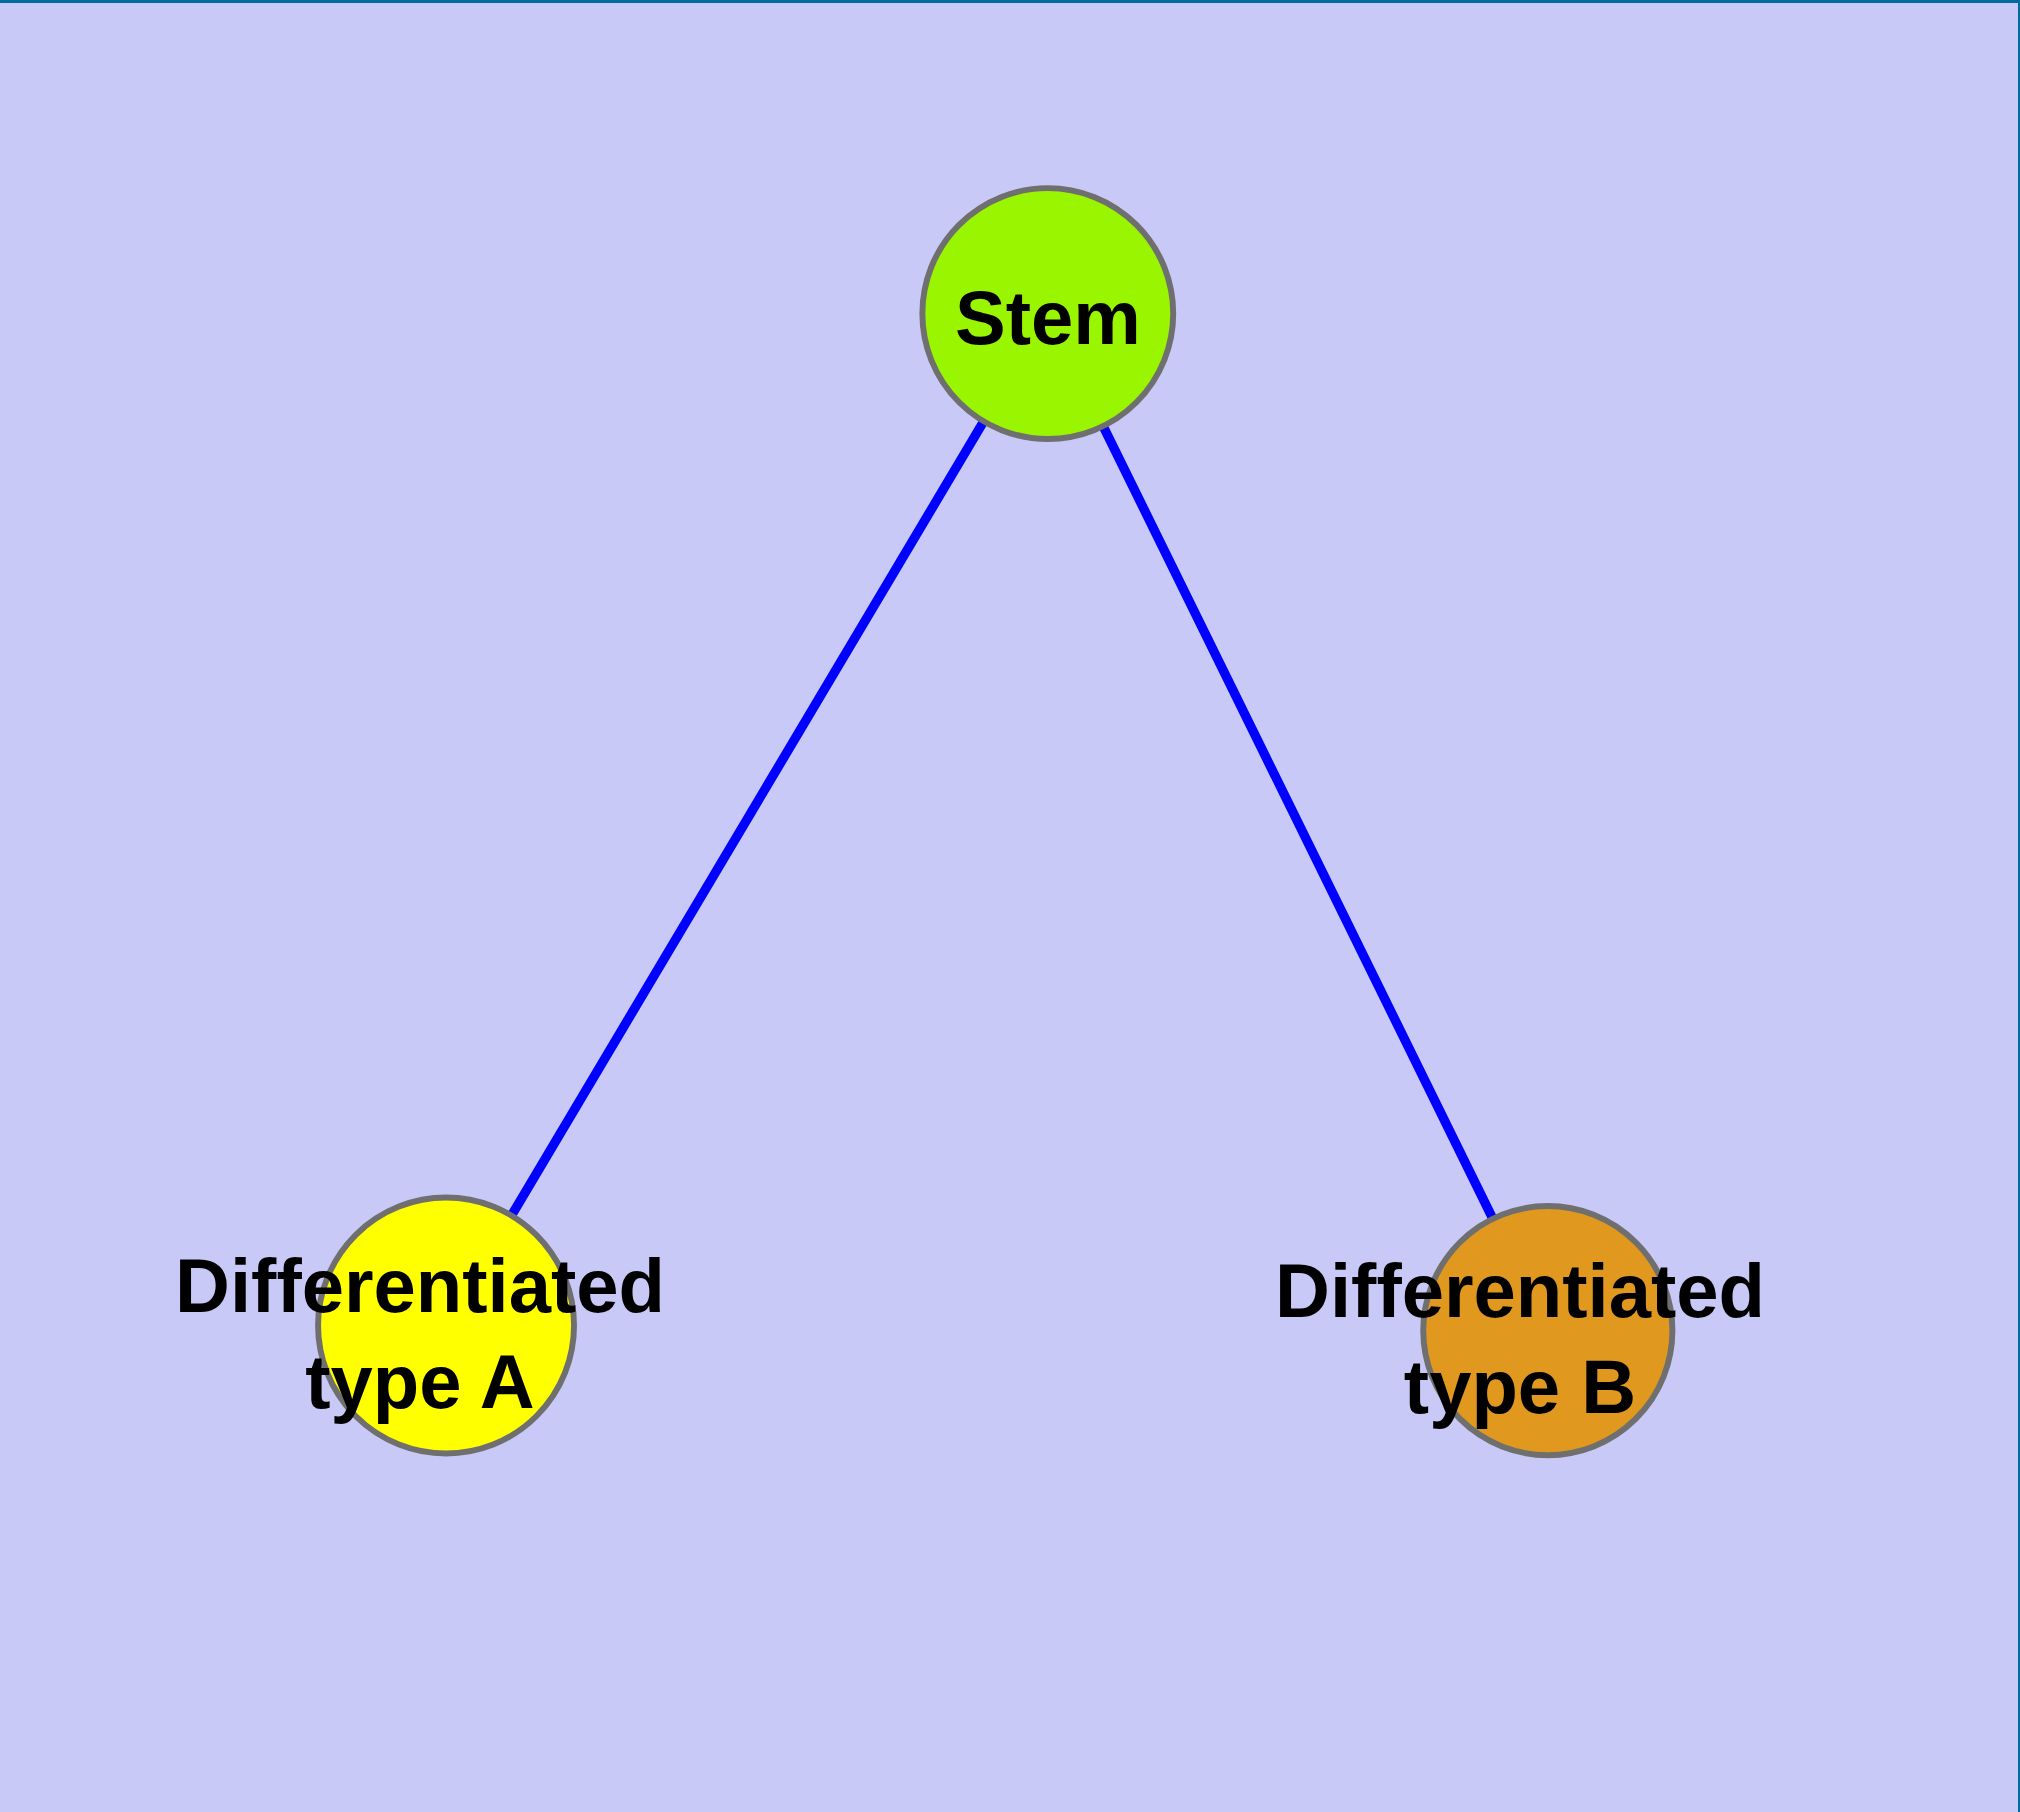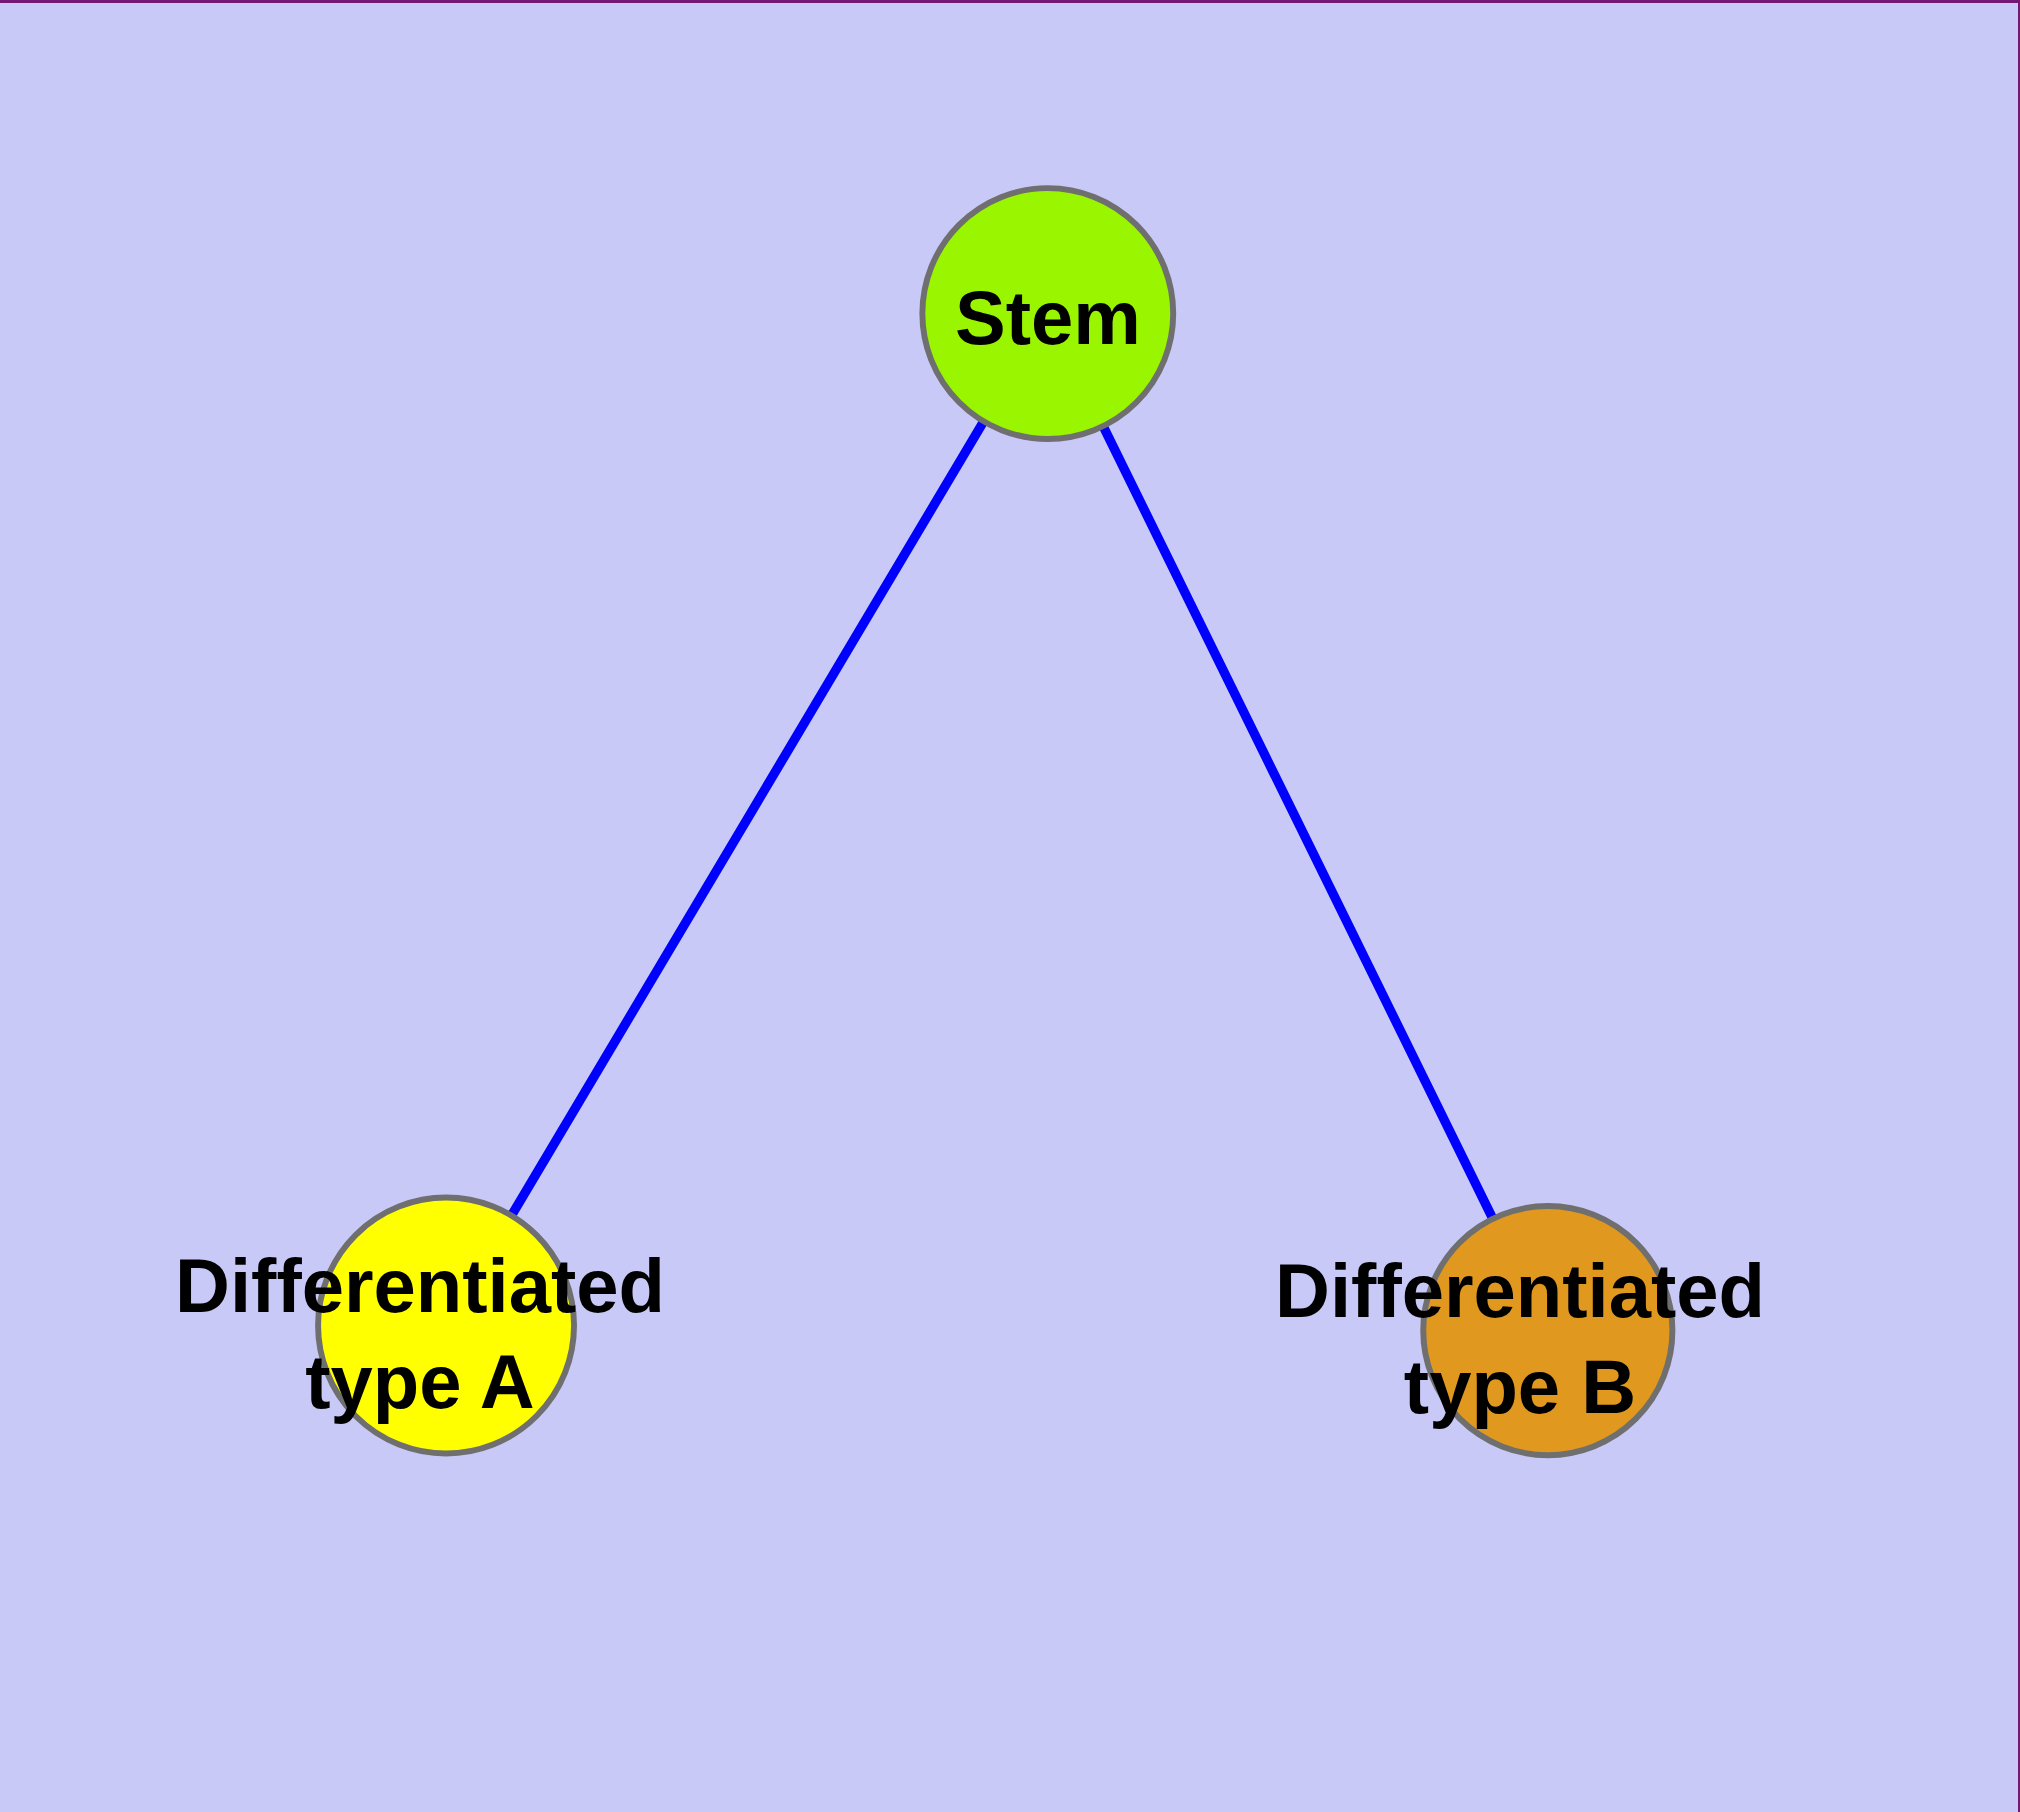--- a/index.html
+++ b/index.html
@@ -5,21 +5,21 @@
   html, body {
     margin: 0;
     padding: 0;
     background: #ffffff;
     font-family: "Liberation Sans", sans-serif;
   }
   #stage {
     position: relative;
     width: 2021px;
     height: 1812px;
-    background: #701a75;
+    background: #0369a1;
     overflow: hidden;
   }
   #plot-area {
     position: absolute;
     left: 0;
     top: 2.5px;
     width: 2018px;
     height: 1810px;
     background: #c9c9f7;
   }

